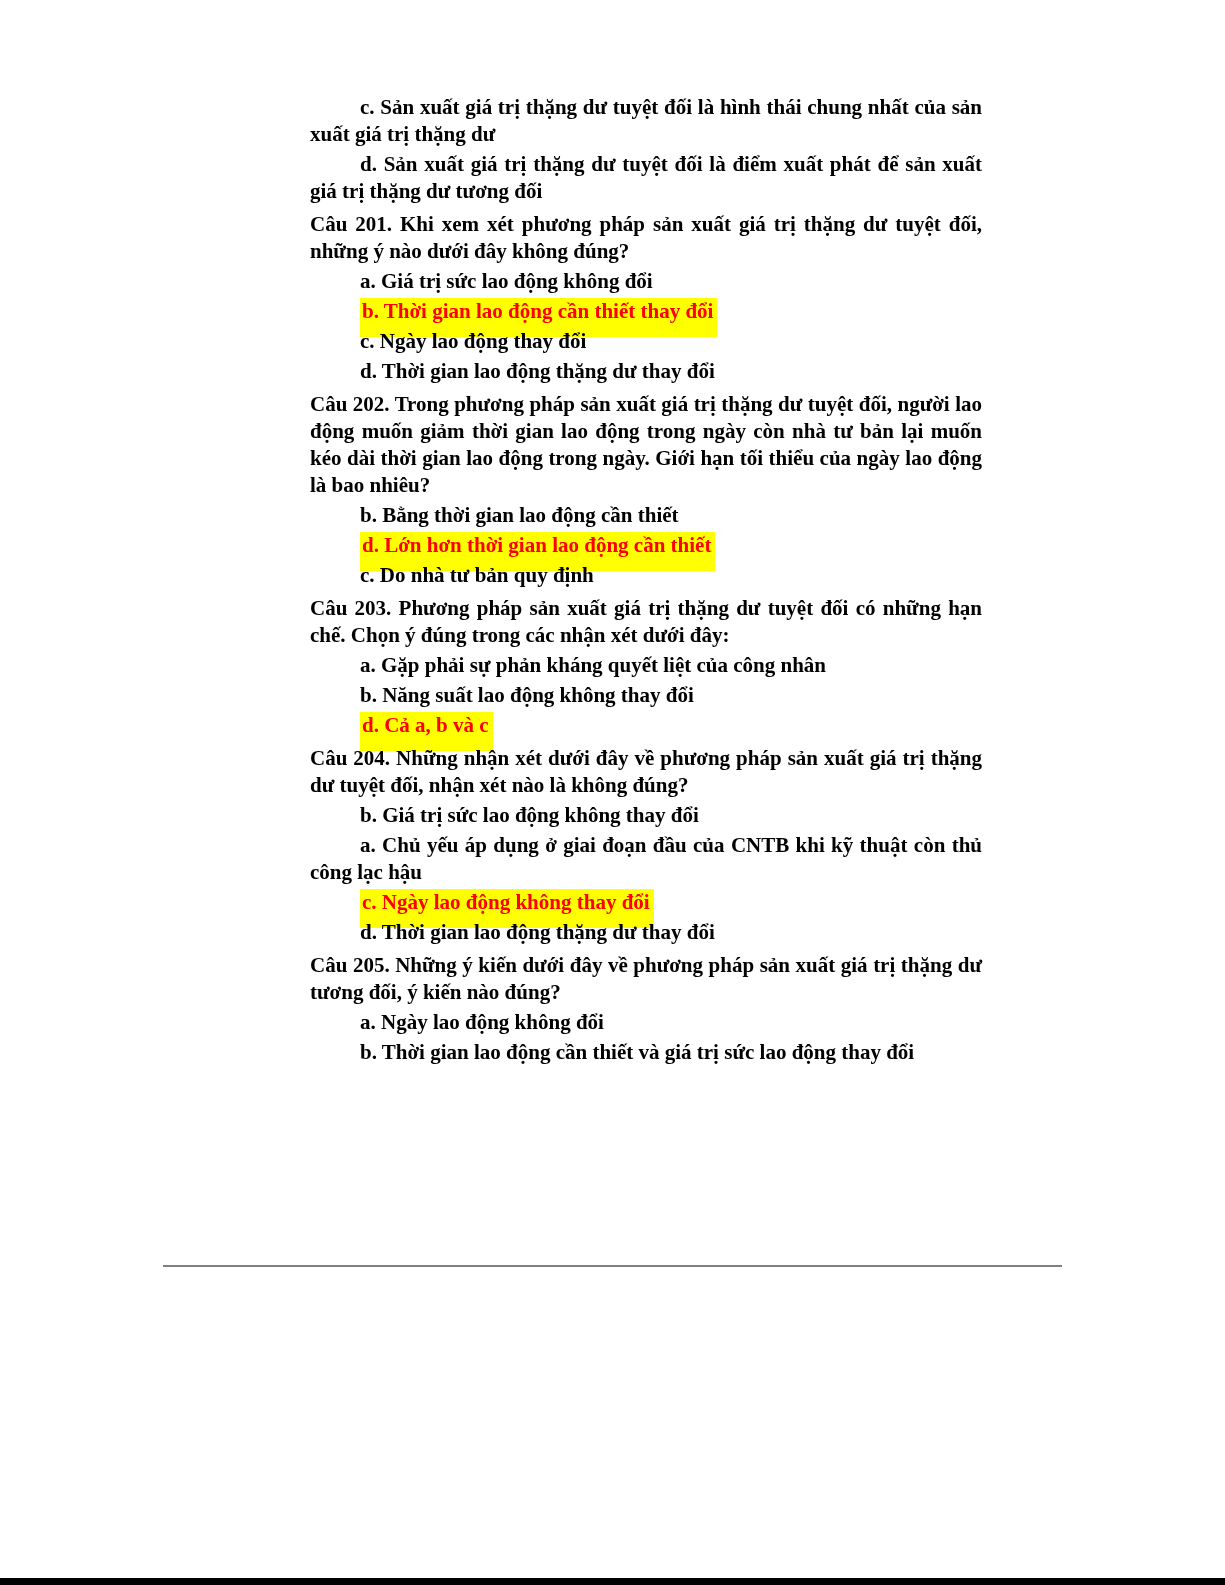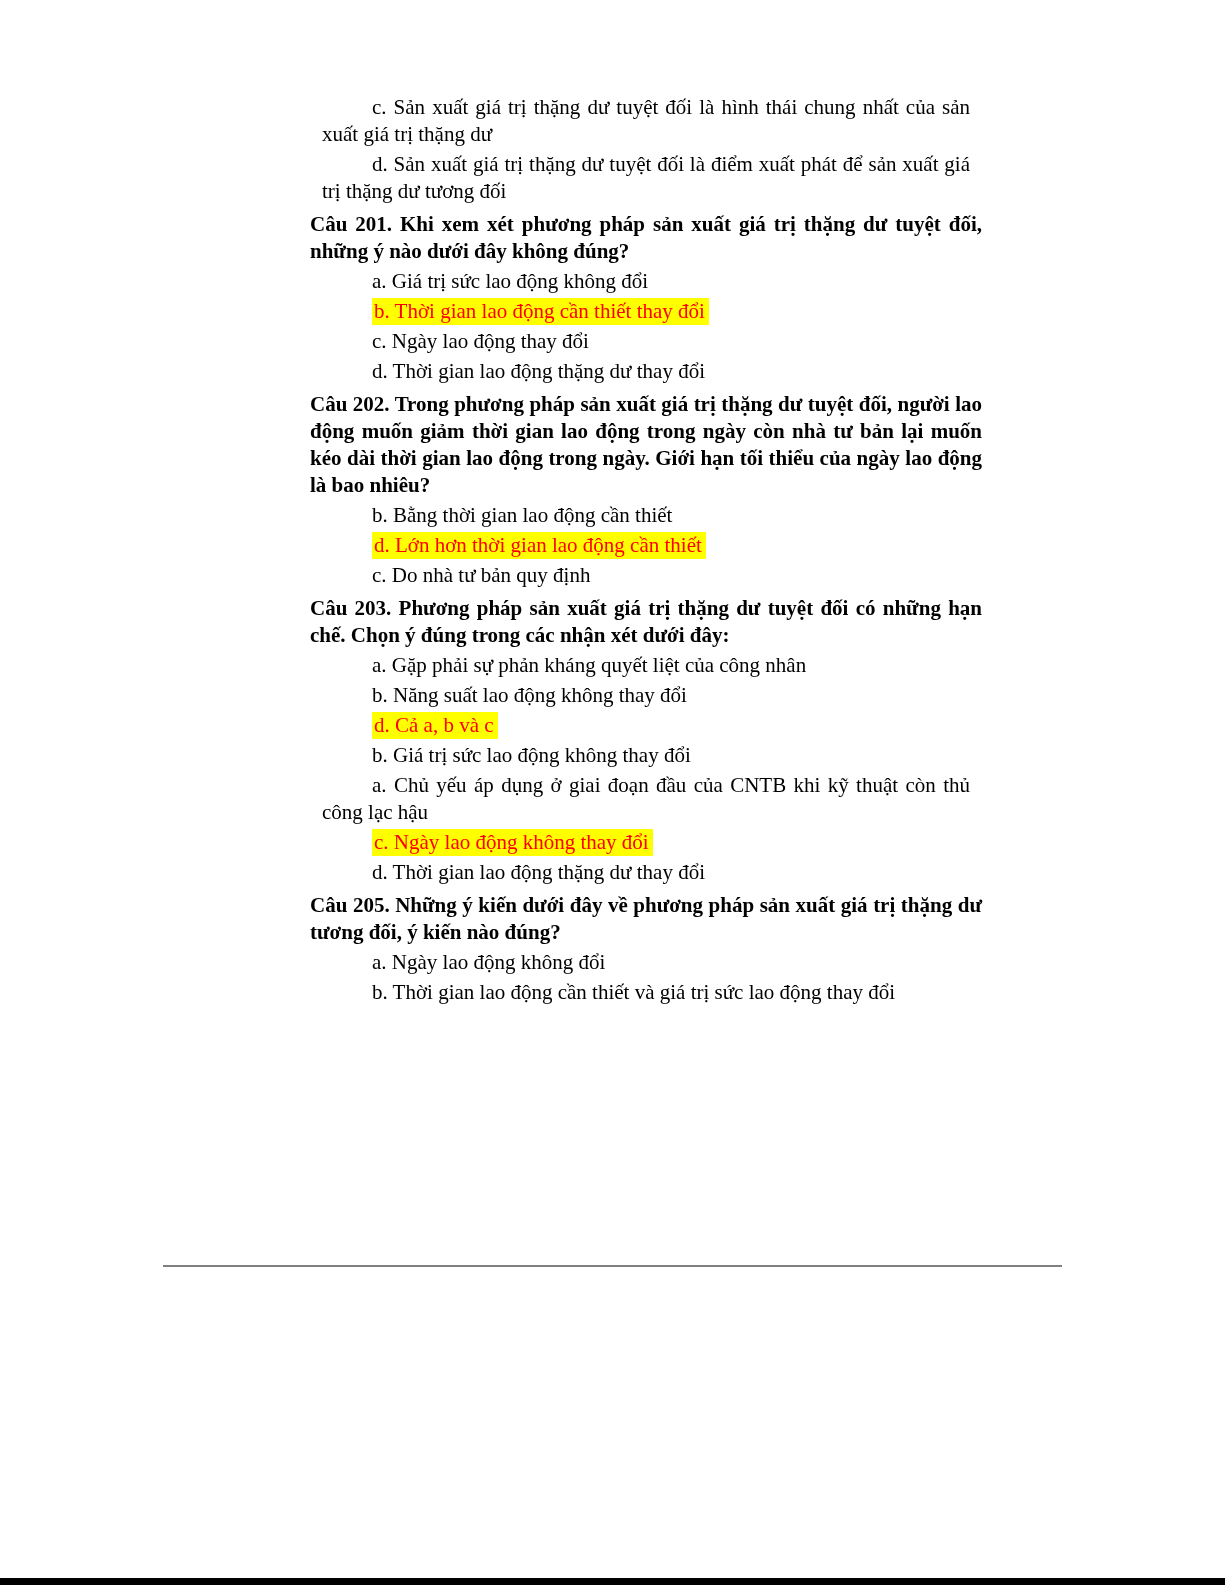--- a/index.html
+++ b/index.html
@@ -18,34 +18,35 @@
   .doc-column {
     position: absolute;
     left: 310px;
     top: 0;
     width: 672px;
     padding-top: 91px;
     font-size: 21px;
     line-height: 27px;
   }
   .para {
-    margin: 3px 12px;
+    margin: 3px 0;
     text-indent: 50px;
     text-align: justify;
+    font-weight: bold;
   }
   .question {
     font-weight: bold;
     margin: 6px 0 3px 0;
     text-indent: 0;
     text-align: justify;
   }
   .hl {
     background: var(--hl-bg, #ffff00);
     color: var(--hl-text, #ff0000);
-    padding: 1px 4px 2px 2px;
+    padding: 1px 4px 14px 2px;
   }
   .divider {
     position: absolute;
     left: 163px;
     top: 1265px;
     width: 899px;
     height: 0;
     border-top: 2px solid var(--divider-color, #808080);
   }
   .bottom-bar {
@@ -74,20 +75,21 @@
   <p class="para question">Câu 202. Trong phương pháp sản xuất giá trị thặng dư tuyệt đối, người lao động muốn giảm thời gian lao động trong ngày còn nhà tư bản lại muốn kéo dài thời gian lao động trong ngày. Giới hạn tối thiểu của ngày lao động là bao nhiêu?</p>
   <p class="para">b. Bằng thời gian lao động cần thiết</p>
   <p class="para"><span class="hl">d. Lớn hơn thời gian lao động cần thiết</span></p>
   <p class="para">c. Do nhà tư bản quy định</p>
 
   <p class="para question">Câu 203. Phương pháp sản xuất giá trị thặng dư tuyệt đối có những hạn chế. Chọn ý đúng trong các nhận xét dưới đây:</p>
   <p class="para">a. Gặp phải sự phản kháng quyết liệt của công nhân</p>
   <p class="para">b. Năng suất lao động không thay đổi</p>
   <p class="para"><span class="hl">d. Cả a, b và c</span></p>
 
+  <p class="para question">Câu 204. Những nhận xét dưới đây về phương pháp sản xuất giá trị thặng dư tuyệt đối, nhận xét nào là không đúng?</p>
   <p class="para">b. Giá trị sức lao động không thay đổi</p>
   <p class="para">a. Chủ yếu áp dụng ở giai đoạn đầu của CNTB khi kỹ thuật còn thủ công lạc hậu</p>
   <p class="para"><span class="hl">c. Ngày lao động không thay đổi</span></p>
   <p class="para">d. Thời gian lao động thặng dư thay đổi</p>
 
   <p class="para question">Câu 205. Những ý kiến dưới đây về phương pháp sản xuất giá trị thặng dư tương đối, ý kiến nào đúng?</p>
   <p class="para">a. Ngày lao động không đổi</p>
   <p class="para">b. Thời gian lao động cần thiết và giá trị sức lao động thay đổi</p>
 
 </div>

